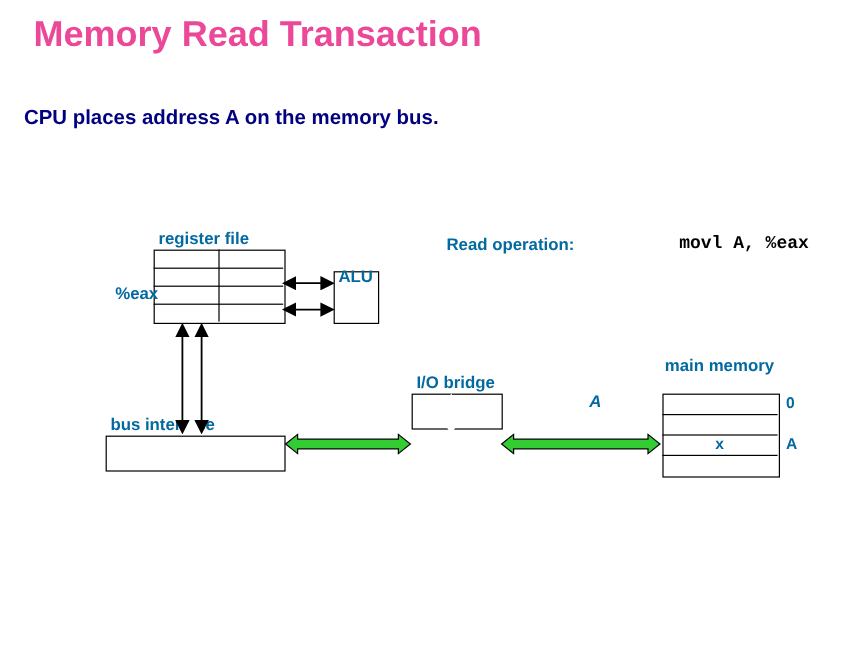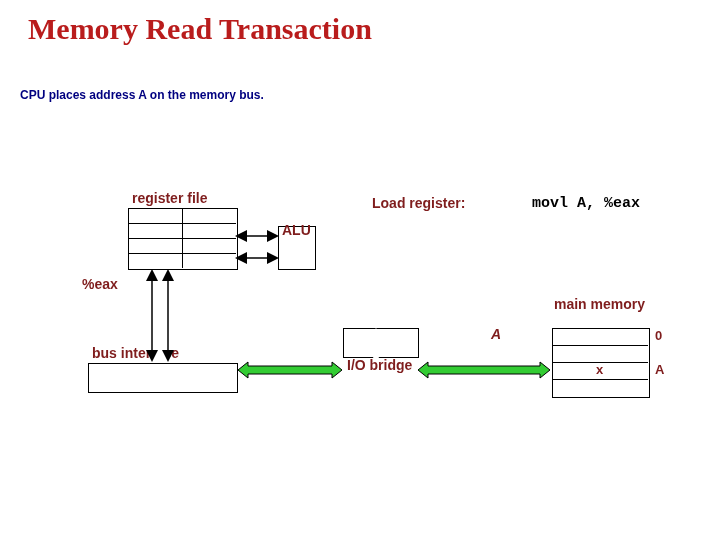--- a/index.html
+++ b/index.html
@@ -11,35 +11,34 @@
     font-family: Arial, Helvetica, sans-serif;
     position: relative;
     overflow: hidden;
   }
   .title {
     position: absolute;
     left: 28px;
     top: 12px;
     font-size: 30px;
     font-weight: bold;
-    color: #b91c1c;
-    font-family: Liberation Serif, serif;
+    color: #ec4899;
   }
   .subtitle {
     position: absolute;
     left: 20px;
     top: 88px;
-    font-size: 12px;
+    font-size: 17px;
     font-weight: bold;
     color: #000080;
   }
   .label {
     font-size: 14px;
     font-weight: bold;
-    color: #7f1d1d;
+    color: #0369a1;
     position: absolute;
     white-space: nowrap;
   }
   .code {
     font-family: "Courier New", monospace;
     font-size: 15px;
     font-weight: bold;
     color: #000;
     position: absolute;
     white-space: nowrap;
@@ -66,29 +65,29 @@
 
 <div class="label" style="left:132px; top:190px;">register file</div>
 
 <div class="box" style="left:128px; top:208px; width:108px; height:60px;"></div>
 
 <div style="position:absolute; left:128px; top:223px; width:108px; height:0; border-top:1px solid #000;"></div>
 <div style="position:absolute; left:128px; top:238px; width:108px; height:0; border-top:1px solid #000;"></div>
 <div style="position:absolute; left:128px; top:253px; width:108px; height:0; border-top:1px solid #000;"></div>
 <div style="position:absolute; left:182px; top:208px; width:0; height:60px; border-left:1px solid #000;"></div>
 
-<div class="label" style="left:82px; top:236px;margin-top:40px;">%eax</div>
+<div class="label" style="left:96px; top:236px;">%eax</div>
 
 <div class="box" style="left:278px; top:226px; width:36px; height:42px;"></div>
 <div class="label" style="left:282px; top:222px;">ALU</div>
 
-<div class="label" style="left:372px; top:195px;">Load register:</div>
-<div class="code" style="left:516px; top:195px;padding-left:16px;">movl A, %eax</div>
+<div class="label" style="left:372px; top:195px;">Read operation:</div>
+<div class="code" style="left:550px; top:195px;padding-left:16px;">movl A, %eax</div>
 
-<div class="label" style="left:347px; top:310px;margin-top:47px;">I/O bridge</div>
+<div class="label" style="left:347px; top:310px;">I/O bridge</div>
 
 <div class="box" style="left:343px; top:328px; width:74px; height:28px;"></div>
 
 <div class="label" style="left:92px; top:345px;">bus interface</div>
 
 <div class="box" style="left:88px; top:363px; width:148px; height:28px;"></div>
 
 <div class="label" style="left:554px; top:296px;">main memory</div>
 
 <div class="box" style="left:552px; top:328px; width:96px; height:68px;"></div>

